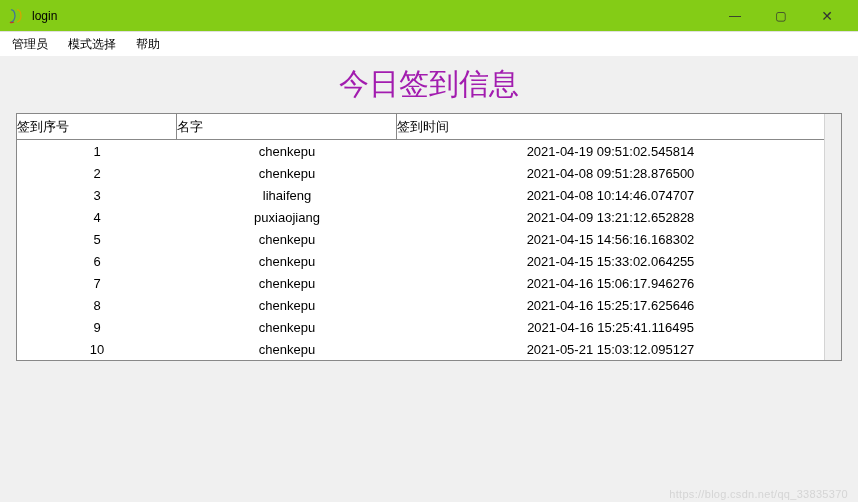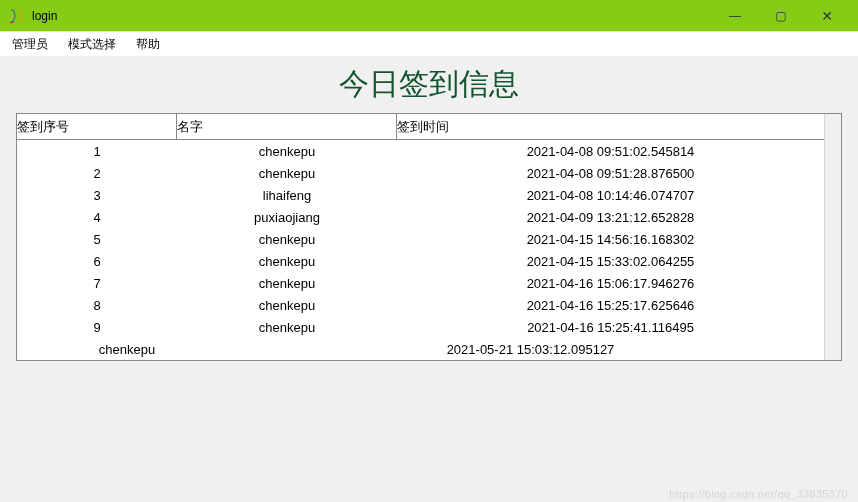--- a/index.html
+++ b/index.html
@@ -52,21 +52,21 @@
       padding: 2px 8px;
       cursor: default;
     }
     .content {
       background: #f0f0f0;
       padding: 4px 12px 12px 12px;
     }
     .heading {
       text-align: center;
       font-size: 30px;
-      color: #14532d;
+      color: #a21caf;
       font-family: "SimSun", serif;
       padding: 4px 0 8px 0;
     }
     .table-wrap {
       position: relative;
       background: #ffffff;
       border: 1px solid #888;
       width: 826px;
       margin: 0 auto;
       overflow: hidden;
@@ -166,21 +166,21 @@
   <div class="table-wrap">
     <div class="table-head">
       <div class="th col-idx">签到序号</div>
       <div class="th col-name">名字</div>
       <div class="th col-time">签到时间</div>
     </div>
     <div class="table-body" id="table-body">
         <div class="tr">
           <div class="td col-idx">1</div>
           <div class="td col-name">chenkepu</div>
-          <div class="td col-time">2021-04-08 09:51:02.545814</div>
+          <div class="td col-time">2021-04-19 09:51:02.545814</div>
         </div>
         <div class="tr">
           <div class="td col-idx">2</div>
           <div class="td col-name">chenkepu</div>
           <div class="td col-time">2021-04-08 09:51:28.876500</div>
         </div>
         <div class="tr">
           <div class="td col-idx">3</div>
           <div class="td col-name">lihaifeng</div>
           <div class="td col-time">2021-04-08 10:14:46.074707</div>
@@ -209,20 +209,21 @@
           <div class="td col-idx">8</div>
           <div class="td col-name">chenkepu</div>
           <div class="td col-time">2021-04-16 15:25:17.625646</div>
         </div>
         <div class="tr">
           <div class="td col-idx">9</div>
           <div class="td col-name">chenkepu</div>
           <div class="td col-time">2021-04-16 15:25:41.116495</div>
         </div>
         <div class="tr">
+          <div class="td col-idx">10</div>
           <div class="td col-name">chenkepu</div>
           <div class="td col-time">2021-05-21 15:03:12.095127</div>
         </div>
       </div>
     <div class="scrollbar-stub"></div>
   </div>
 
 </div>
 
 <div class="watermark">https://blog.csdn.net/qq_33835370</div>

